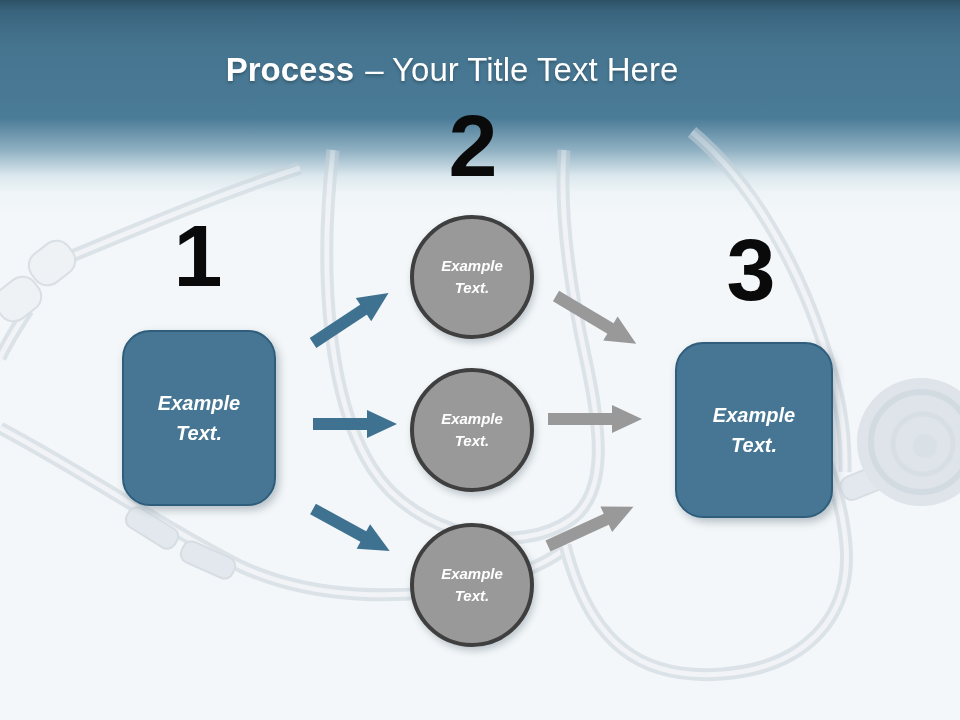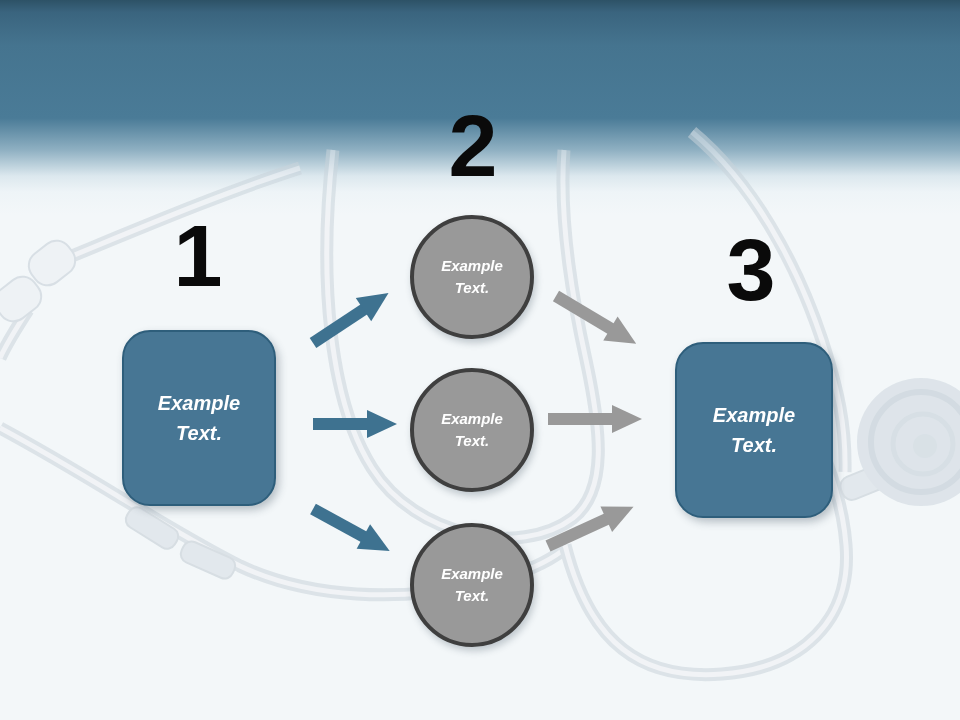--- a/index.html
+++ b/index.html
@@ -120,20 +120,23 @@
 
       <g>
         <circle cx="921" cy="442" r="64" fill="#ccd6de"></circle>
         <circle cx="921" cy="442" r="50" fill="none" stroke="#b8c5cf" stroke-width="6"></circle>
         <circle cx="923" cy="444" r="30" fill="none" stroke="#bfccd5" stroke-width="5"></circle>
         <circle cx="925" cy="446" r="12" fill="#c3cfd8"></circle>
       </g>
     </g>
   </svg>
 
+  <div class="title">
+    <span class="bold">Process</span><span class="rest">– Your Title Text Here</span>
+  </div>
 
   <svg class="layer" width="960" height="720" viewBox="0 0 960 720" aria-hidden="true">
     <defs>
       <marker id="headTeal" markerUnits="userSpaceOnUse" markerWidth="34" markerHeight="34" refX="4" refY="17" orient="auto">
           <path d="M1,3 L31,17 L1,31 Z"></path>
         </marker>
       <marker id="headGray" markerUnits="userSpaceOnUse" markerWidth="34" markerHeight="34" refX="4" refY="17" orient="auto">
           <path d="M1,3 L31,17 L1,31 Z"></path>
         </marker>
     </defs>

